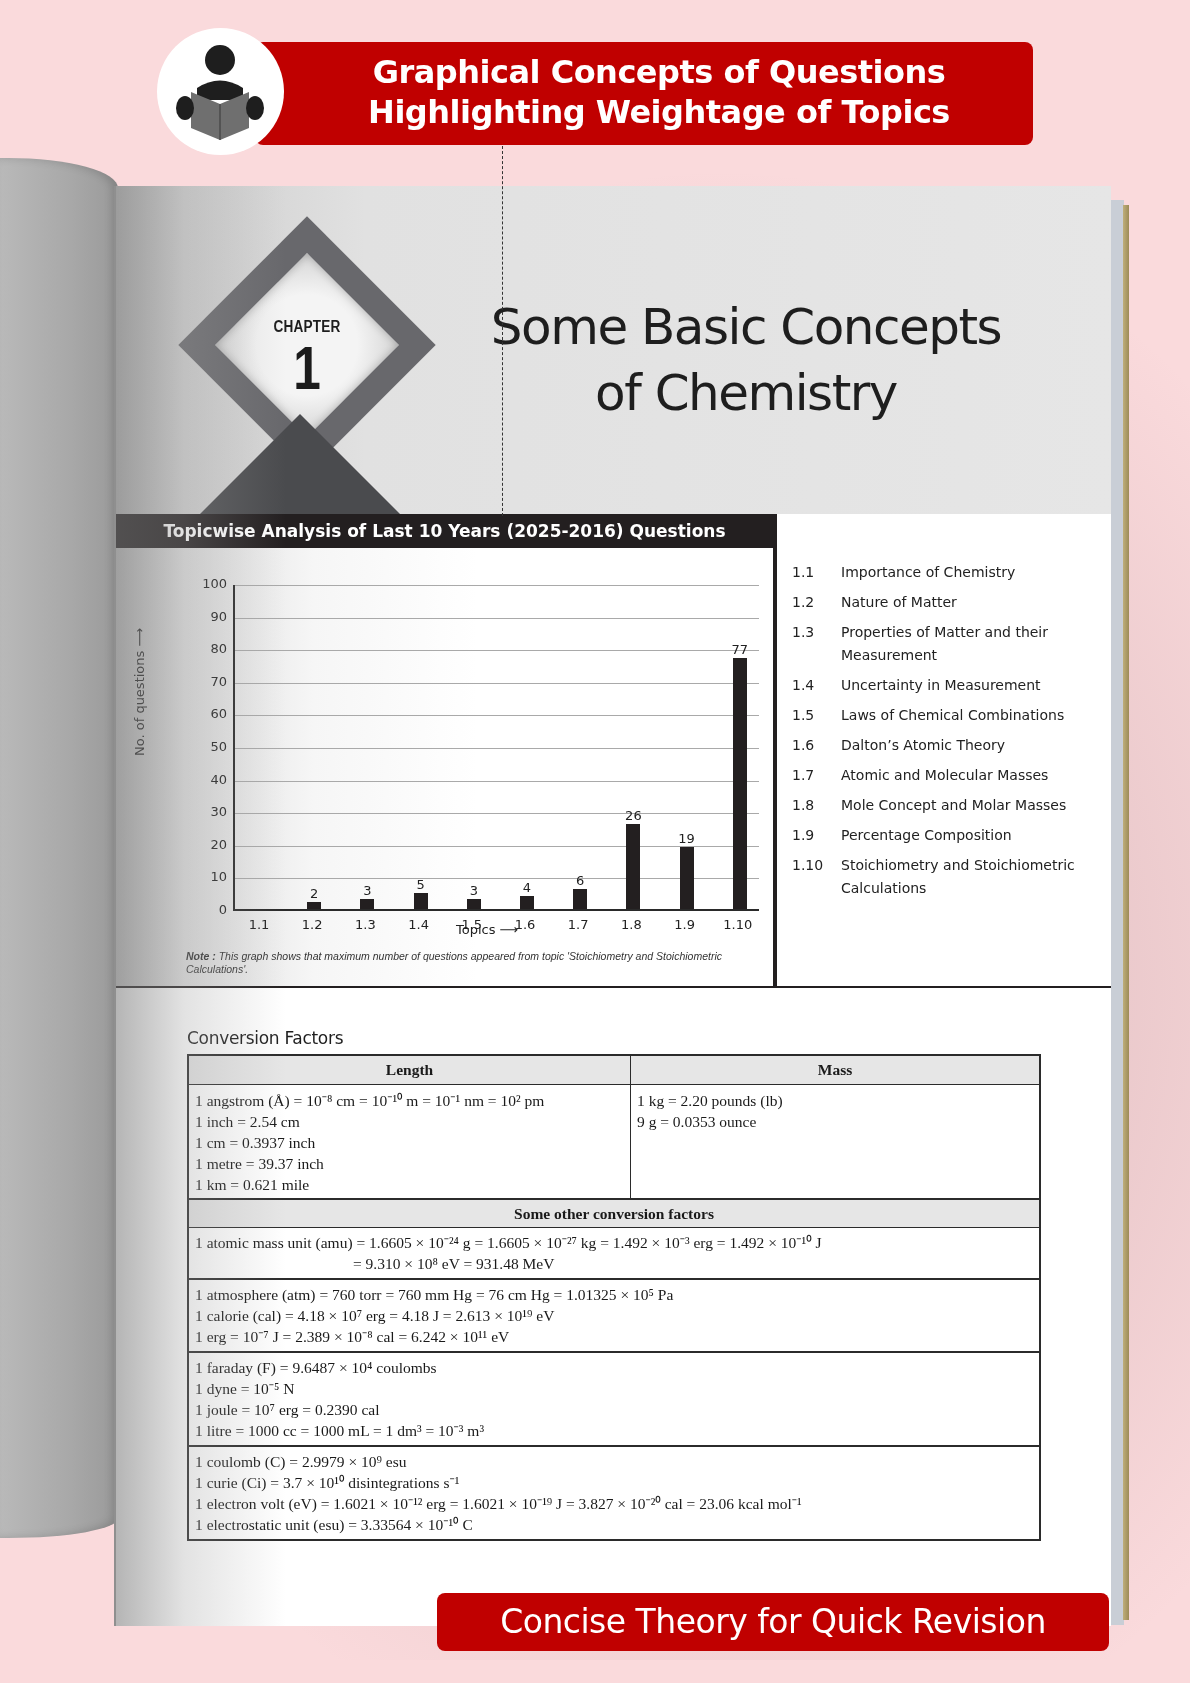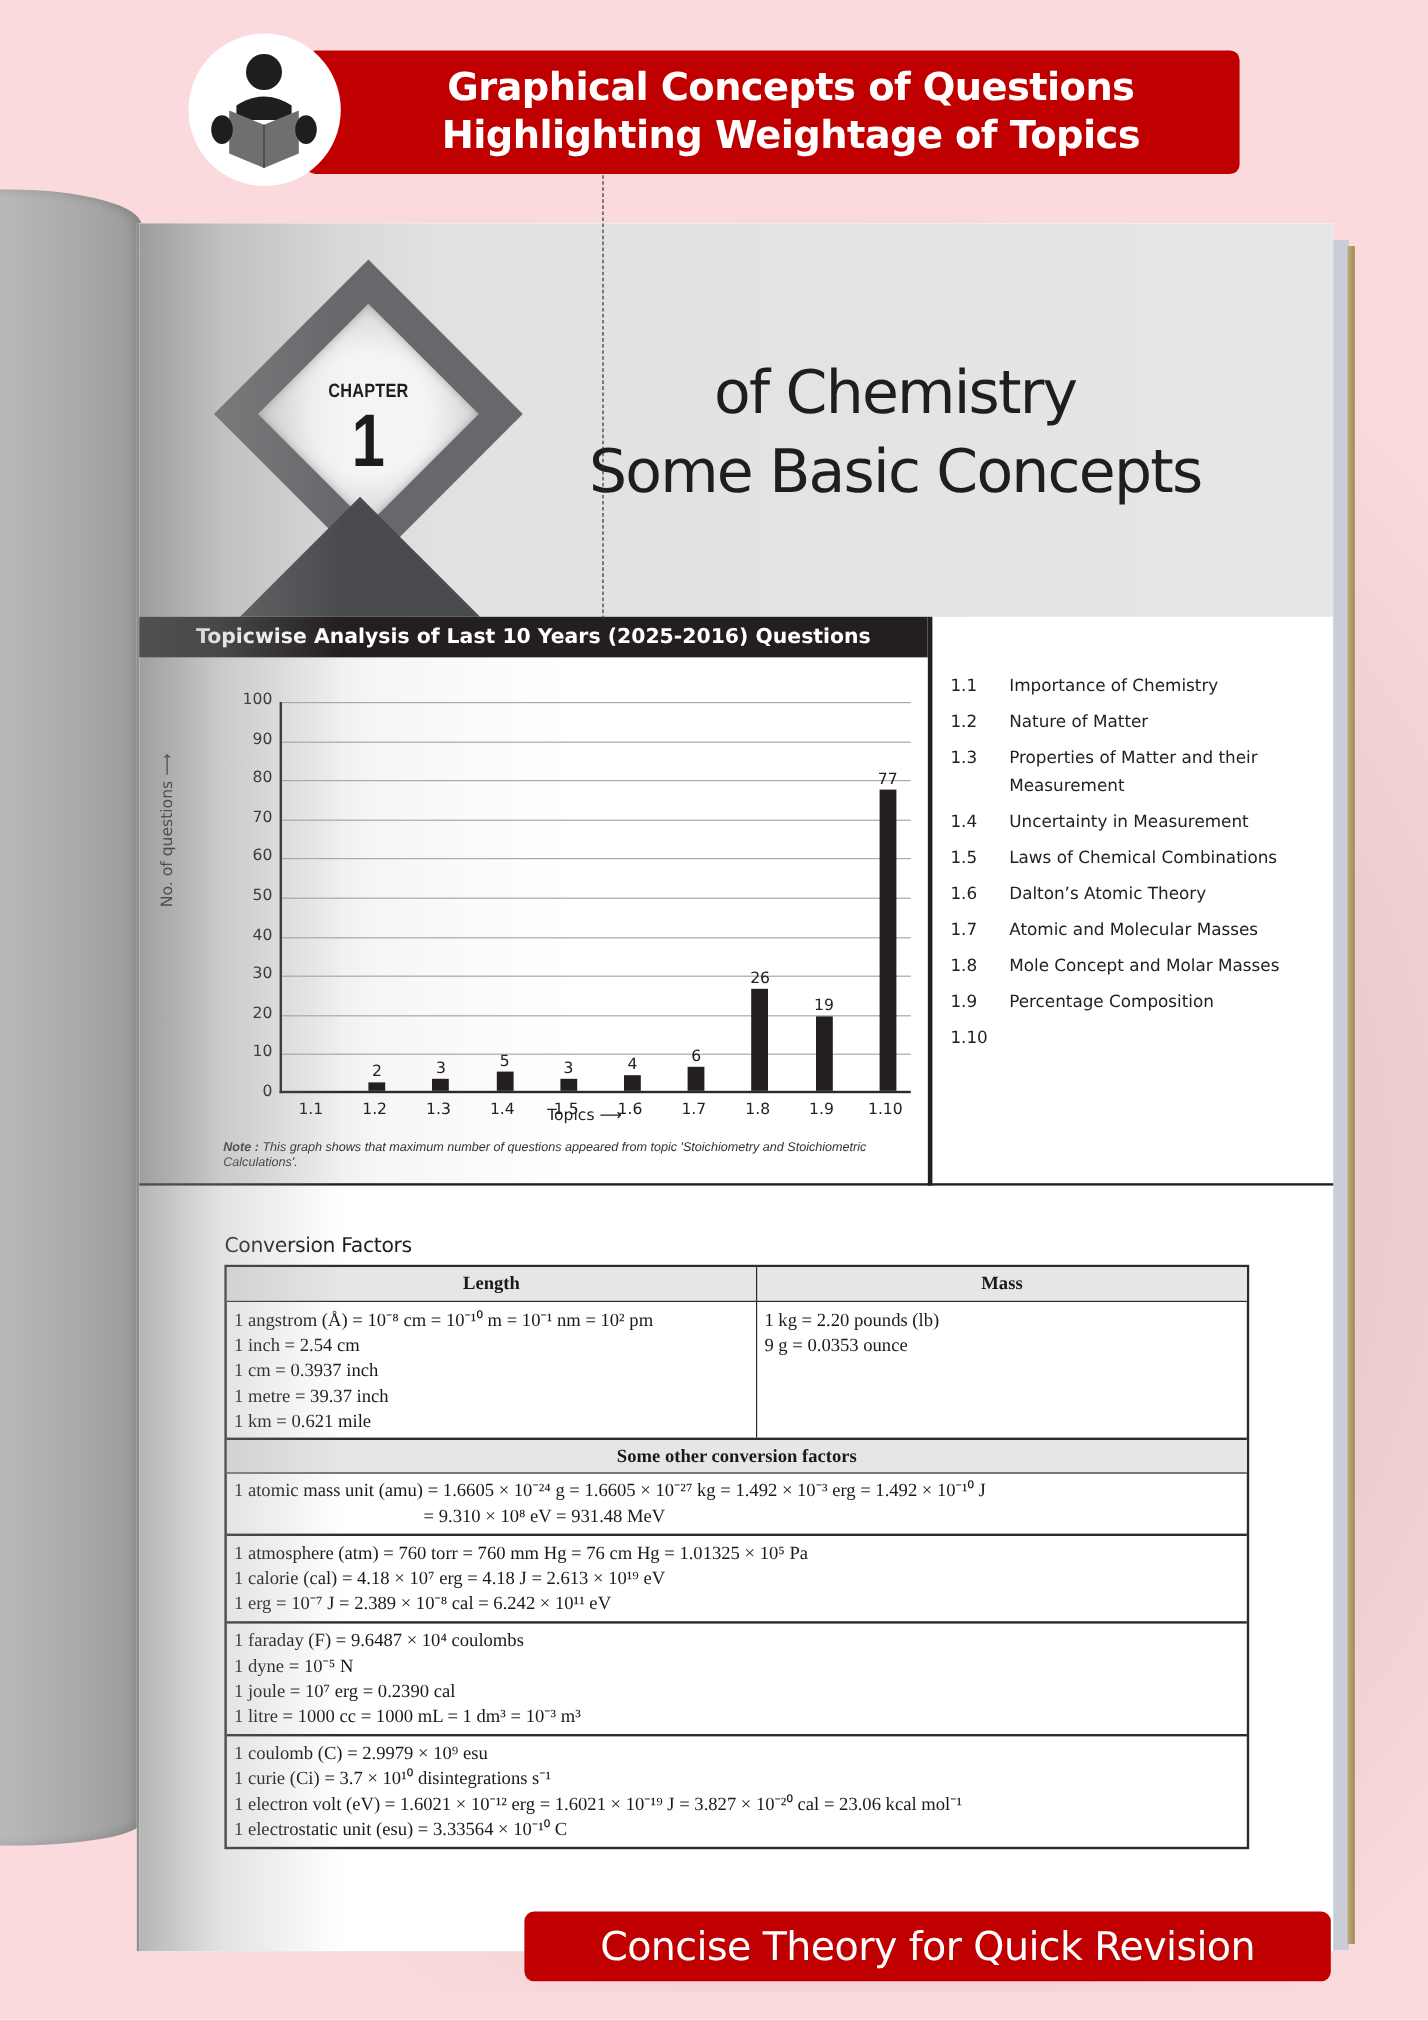--- a/index.html
+++ b/index.html
@@ -197,22 +197,22 @@
 <div class="page">
   <div class="page-gradient-left"></div>
 
   <div class="page-head">
     <div class="diamond-outer"></div>
     <div class="diamond-inner"></div>
     <div class="chapter-label">CHAPTER</div>
     <div class="chapter-num">1</div>
     <div class="triangle"></div>
     <div class="chapter-title">
+      <div>Some Basic Concepts</div>
       <div>of Chemistry</div>
-      <div>Some Basic Concepts</div>
     </div>
   </div>
 
   <div class="section-bar bar-analysis">Topicwise Analysis of Last 10 Years (2025-2016) Questions</div>
   <div class="vsep"></div>
 
   <div class="chart-area">
     <div class="ylabel">No. of questions ⟶</div>
     <div class="plot" id="plot">
         <div class="gridline" style="top: 293.4px;"></div>
@@ -308,20 +308,21 @@
       <div class="topic">
         <span class="num">1.8</span>
         <span class="lbl">Mole Concept and Molar Masses</span>
       </div>
       <div class="topic">
         <span class="num">1.9</span>
         <span class="lbl">Percentage Composition</span>
       </div>
       <div class="topic">
         <span class="num">1.10</span>
+        <span class="lbl">Stoichiometry and Stoichiometric Calculations</span>
       </div>
     </div>
 
   <div class="hsep-bottom"></div>
 
   <div class="cf-title">Conversion Factors</div>
   <div class="cf-table">
     <div class="cf-row-head">
       <div class="c1">Length</div>
       <div class="c2">Mass</div>

